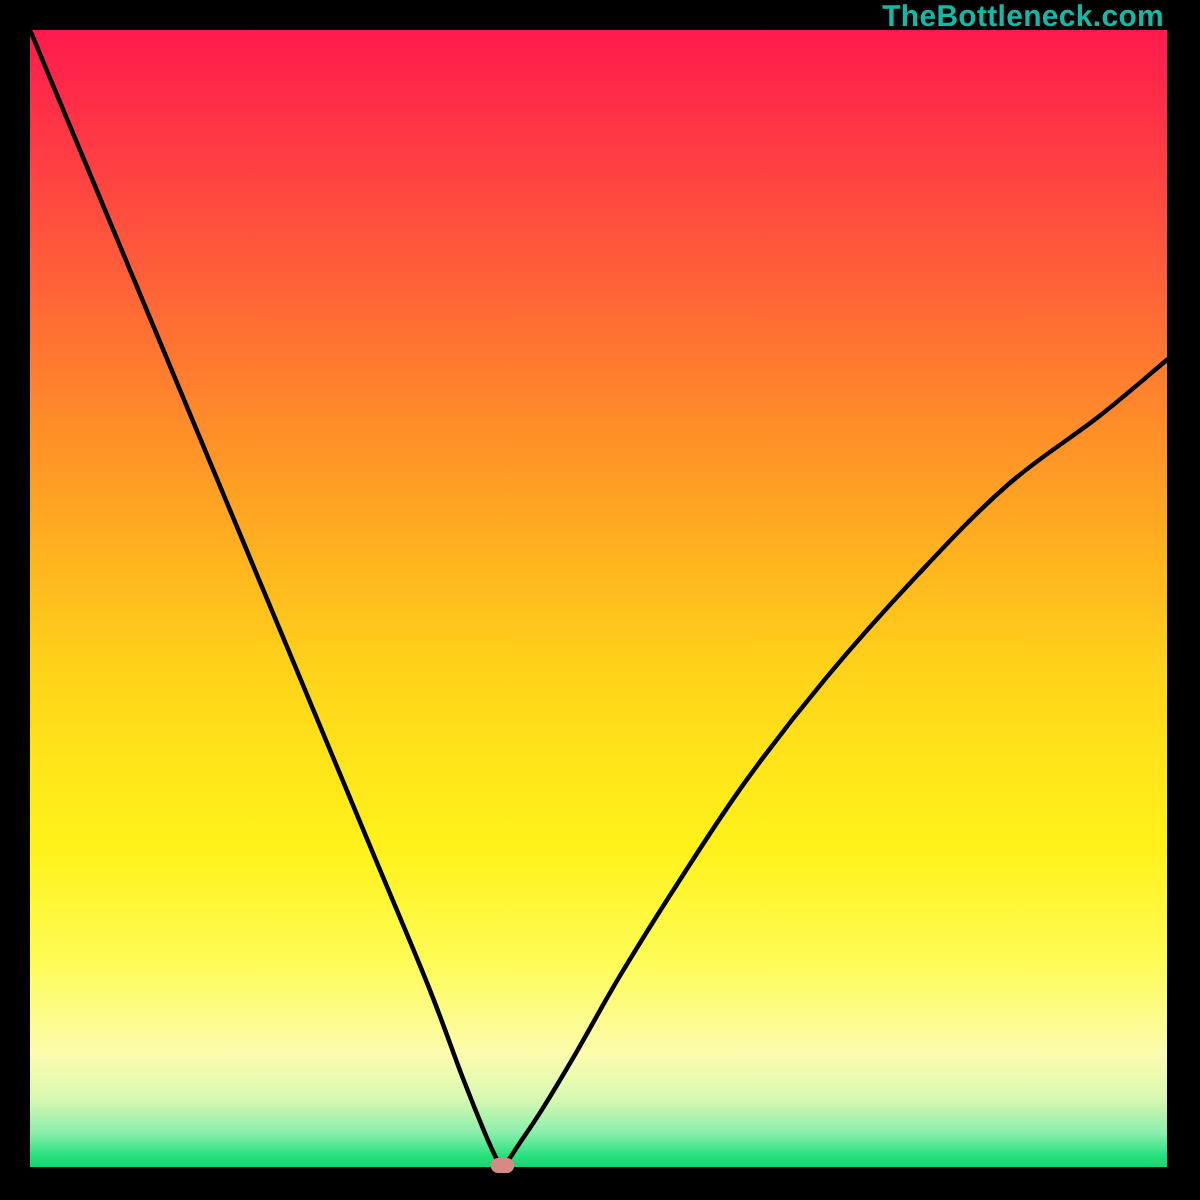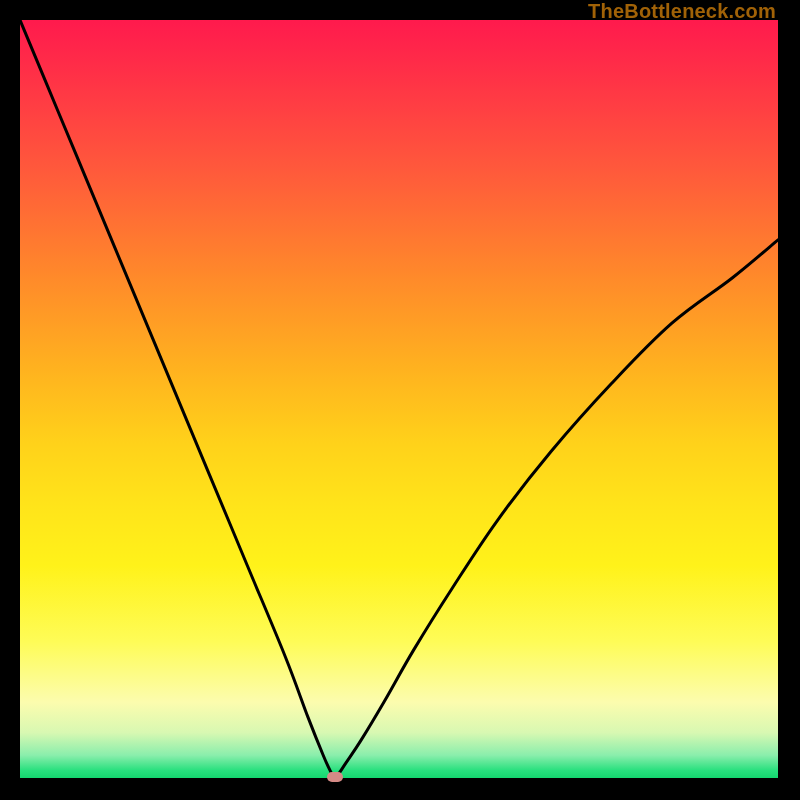--- a/index.html
+++ b/index.html
@@ -42,21 +42,21 @@
       #14d66f 100%
     );
   }
   .attribution {
     position: absolute;
     top: 0px;
     right: 24px;
     font-family: Arial, Helvetica, sans-serif;
     font-size: 20px;
     font-weight: 600;
-    color: #a16207;
+    color: #14b8a6;
     letter-spacing: 0.2px;
   }
   svg.curve {
     position: absolute;
     left: 0;
     top: 0;
     width: 758px;
     height: 758px;
   }
   .marker {

